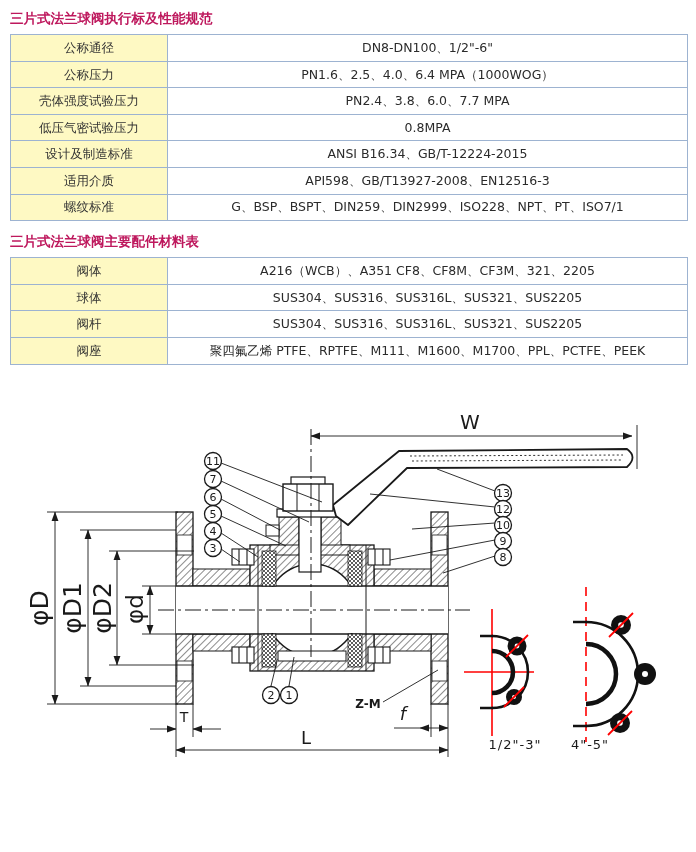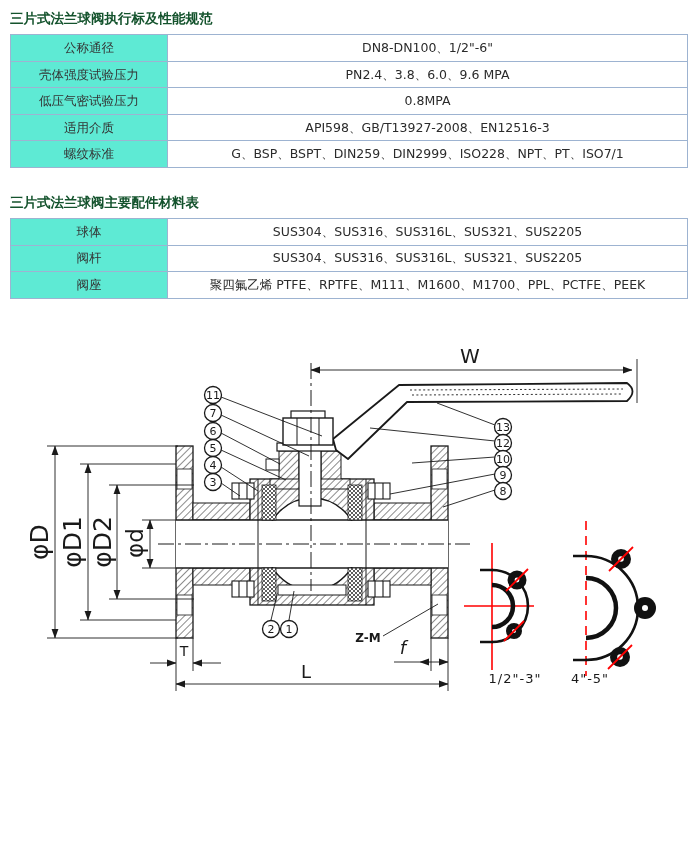--- a/index.html
+++ b/index.html
@@ -1,23 +1,23 @@
 <!DOCTYPE html>
 <html><head>
 <meta charset="utf-8">
 <style>
   html,body{margin:0;padding:0;background:#fff;}
   body{width:696px;font-family:"DejaVu Sans","Liberation Sans",sans-serif;}
   .content{padding:8px 8px 0 10px;}
-  .tbl-title{font-size:13.5px;font-weight:bold;color:#14532d;margin:2px 0 6px 0;}
-  .tbl-title.second{margin-top:26px;}
+  .tbl-title{font-size:13.5px;font-weight:bold;color:#be185d;margin:2px 0 6px 0;}
+  .tbl-title.second{margin-top:12px;}
   table.spec{border-collapse:collapse;width:678px;table-layout:fixed;}
   table.spec td{border:1px solid #9db3d1;height:25.6px;font-size:12.5px;color:#2b2b2b;
     text-align:center;padding:0 4px;line-height:1.1;}
-  table.spec td.hd{background:#5eead4;width:148px;color:#333;}
+  table.spec td.hd{background:#fef9c3;width:148px;color:#333;}
   .diagram-wrap{margin-top:34px;}
   svg{display:block;}
   svg text{fill:#1a1a1a;}
   .dimlbl{font-size:25px;}
   .dimlbl-sm{font-size:23px;}
   .balloon-num{font-size:11px;}
   .endlbl{font-size:13px;letter-spacing:1px;}
 </style>
 </head>
 <body>
@@ -25,41 +25,53 @@
 <div class="content">
 
   <div class="tbl-title">三片式法兰球阀执行标及性能规范</div>
   <table class="spec">
     <tbody>
       <tr>
         <td class="hd">公称通径</td>
         <td>DN8-DN100、1/2"-6"</td>
       </tr>
       <tr>
+        <td class="hd">公称压力</td>
+        <td>PN1.6、2.5、4.0、6.4 MPA（1000WOG）</td>
+      </tr>
+      <tr>
         <td class="hd">壳体强度试验压力</td>
-        <td>PN2.4、3.8、6.0、9.6 MPA</td>
+        <td>PN2.4、3.8、6.0、7.7 MPA</td>
       </tr>
       <tr>
         <td class="hd">低压气密试验压力</td>
         <td>0.8MPA</td>
+      </tr>
+      <tr>
+        <td class="hd">设计及制造标准</td>
+        <td>ANSI B16.34、GB/T-12224-2015</td>
       </tr>
       <tr>
         <td class="hd">适用介质</td>
         <td>API598、GB/T13927-2008、EN12516-3</td>
       </tr>
       <tr>
         <td class="hd">螺纹标准</td>
         <td>G、BSP、BSPT、DIN259、DIN2999、ISO228、NPT、PT、ISO7/1</td>
       </tr>
     </tbody>
   </table>
 
   <div class="tbl-title second">三片式法兰球阀主要配件材料表</div>
   <table class="spec">
     <tbody>
+      <tr>
+        <td class="hd">阀体</td>
+        <td>A216（WCB）、A351 CF8、CF8M、CF3M、321、2205</td>
+      </tr>
       <tr>
         <td class="hd">球体</td>
         <td>SUS304、SUS316、SUS316L、SUS321、SUS2205</td>
       </tr>
       <tr>
         <td class="hd">阀杆</td>
         <td>SUS304、SUS316、SUS316L、SUS321、SUS2205</td>
       </tr>
       <tr>
         <td class="hd">阀座</td>

